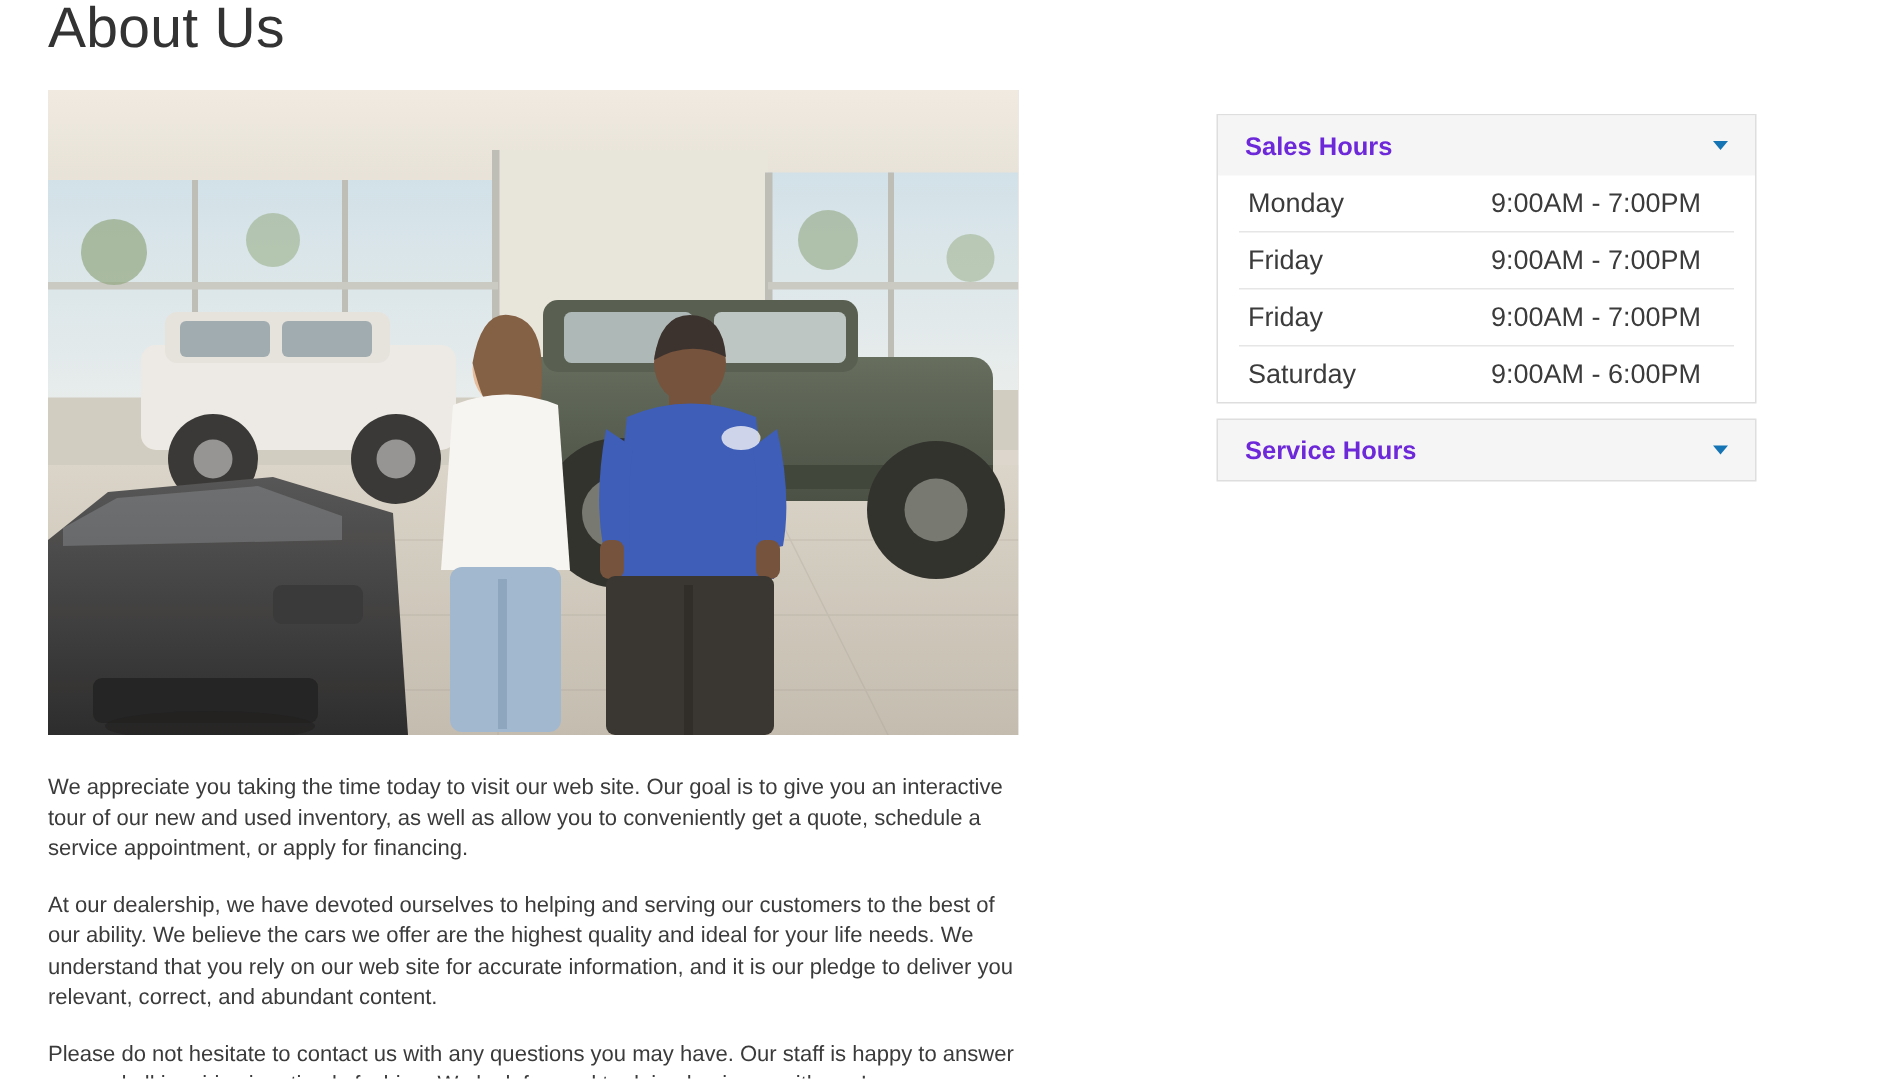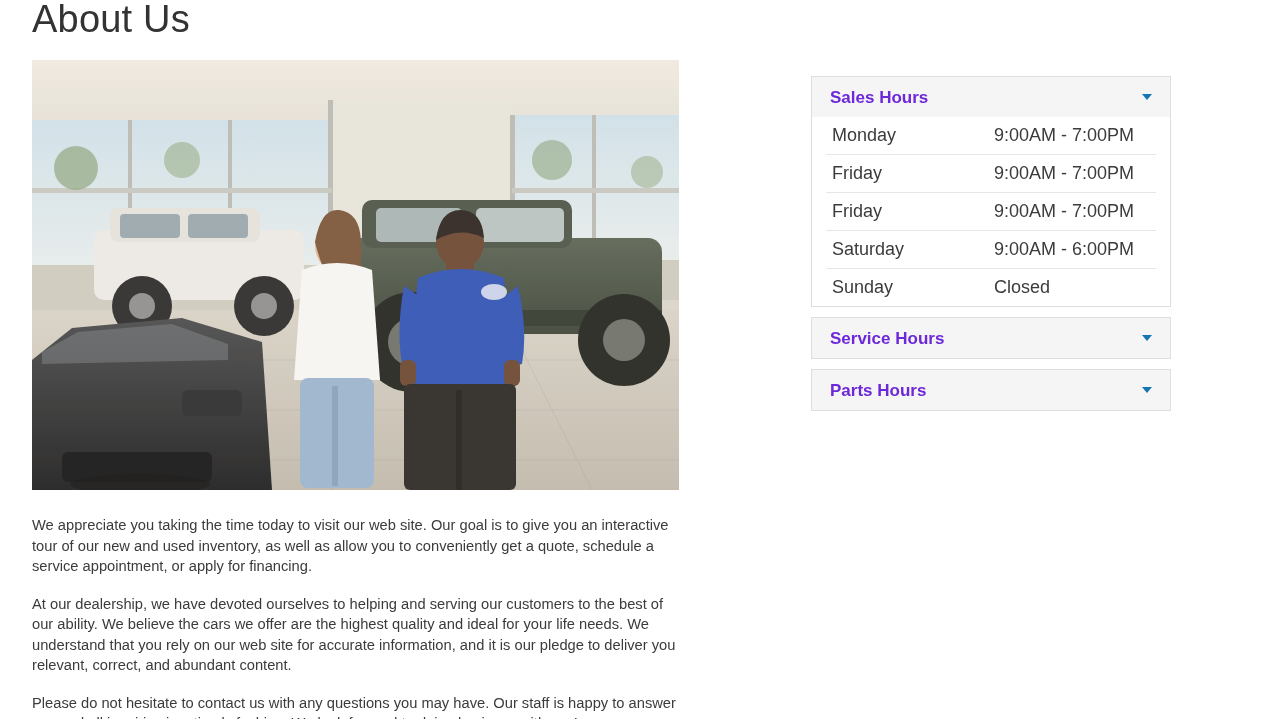--- a/index.html
+++ b/index.html
@@ -266,37 +266,27 @@
               <td class="hours-cell">9:00AM - 7:00PM</td>
             </tr>
             <tr>
               <td class="day-cell">Friday</td>
               <td class="hours-cell">9:00AM - 7:00PM</td>
             </tr>
             <tr>
               <td class="day-cell">Saturday</td>
               <td class="hours-cell">9:00AM - 6:00PM</td>
             </tr>
-            <tr>
-              <td class="day-cell">Sunday</td>
-              <td class="hours-cell">Closed</td>
-            </tr>
           </tbody>
         </table>
       </div>
     </div>
 
     <div class="panel">
       <div class="panel-head">
         <span class="panel-title">Service Hours</span>
         <span class="caret"></span>
       </div>
     </div>
 
-    <div class="panel">
-      <div class="panel-head">
-        <span class="panel-title">Parts Hours</span>
-        <span class="caret"></span>
-      </div>
-    </div>
 
   </div>
 </div>
 
 </body></html>

